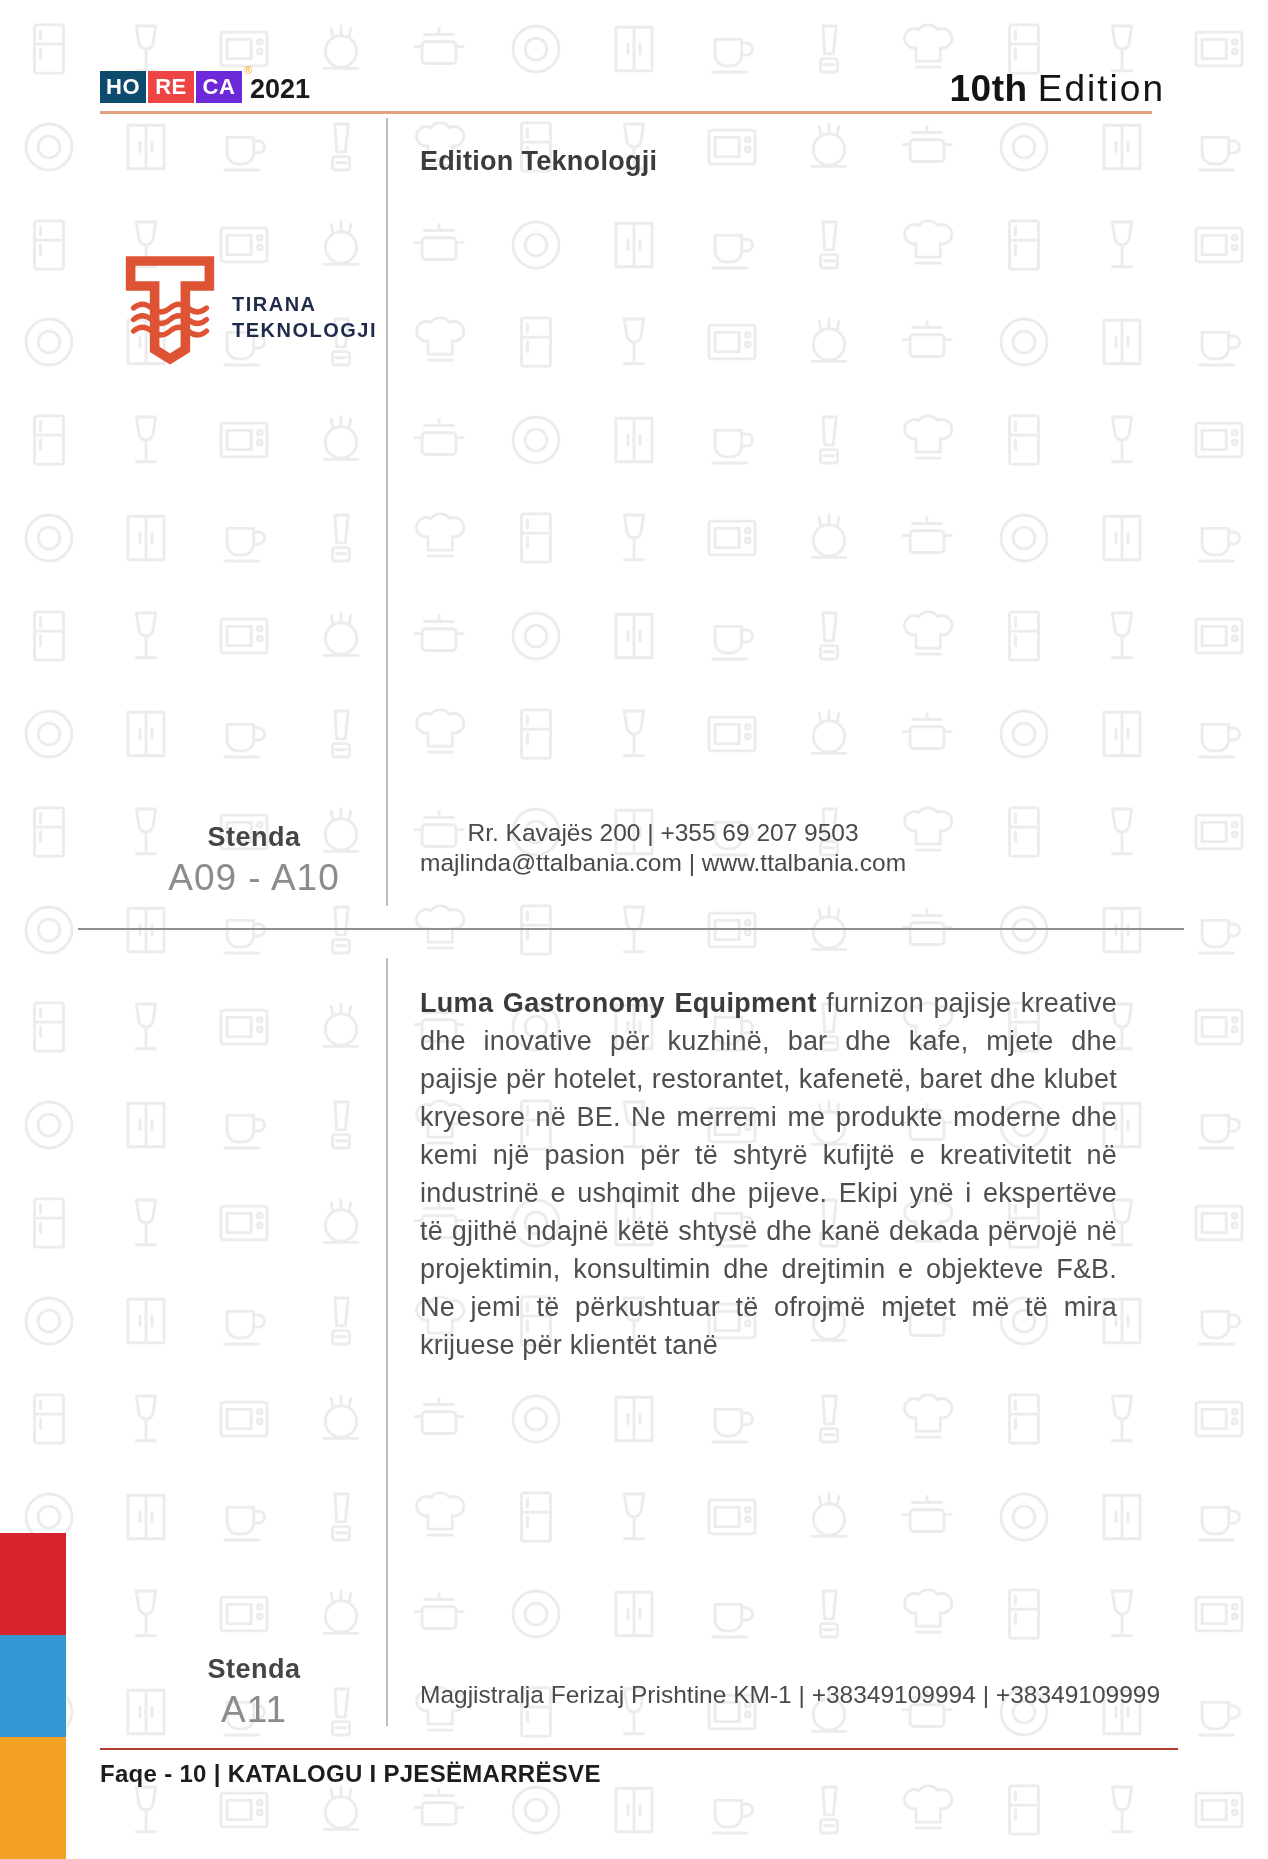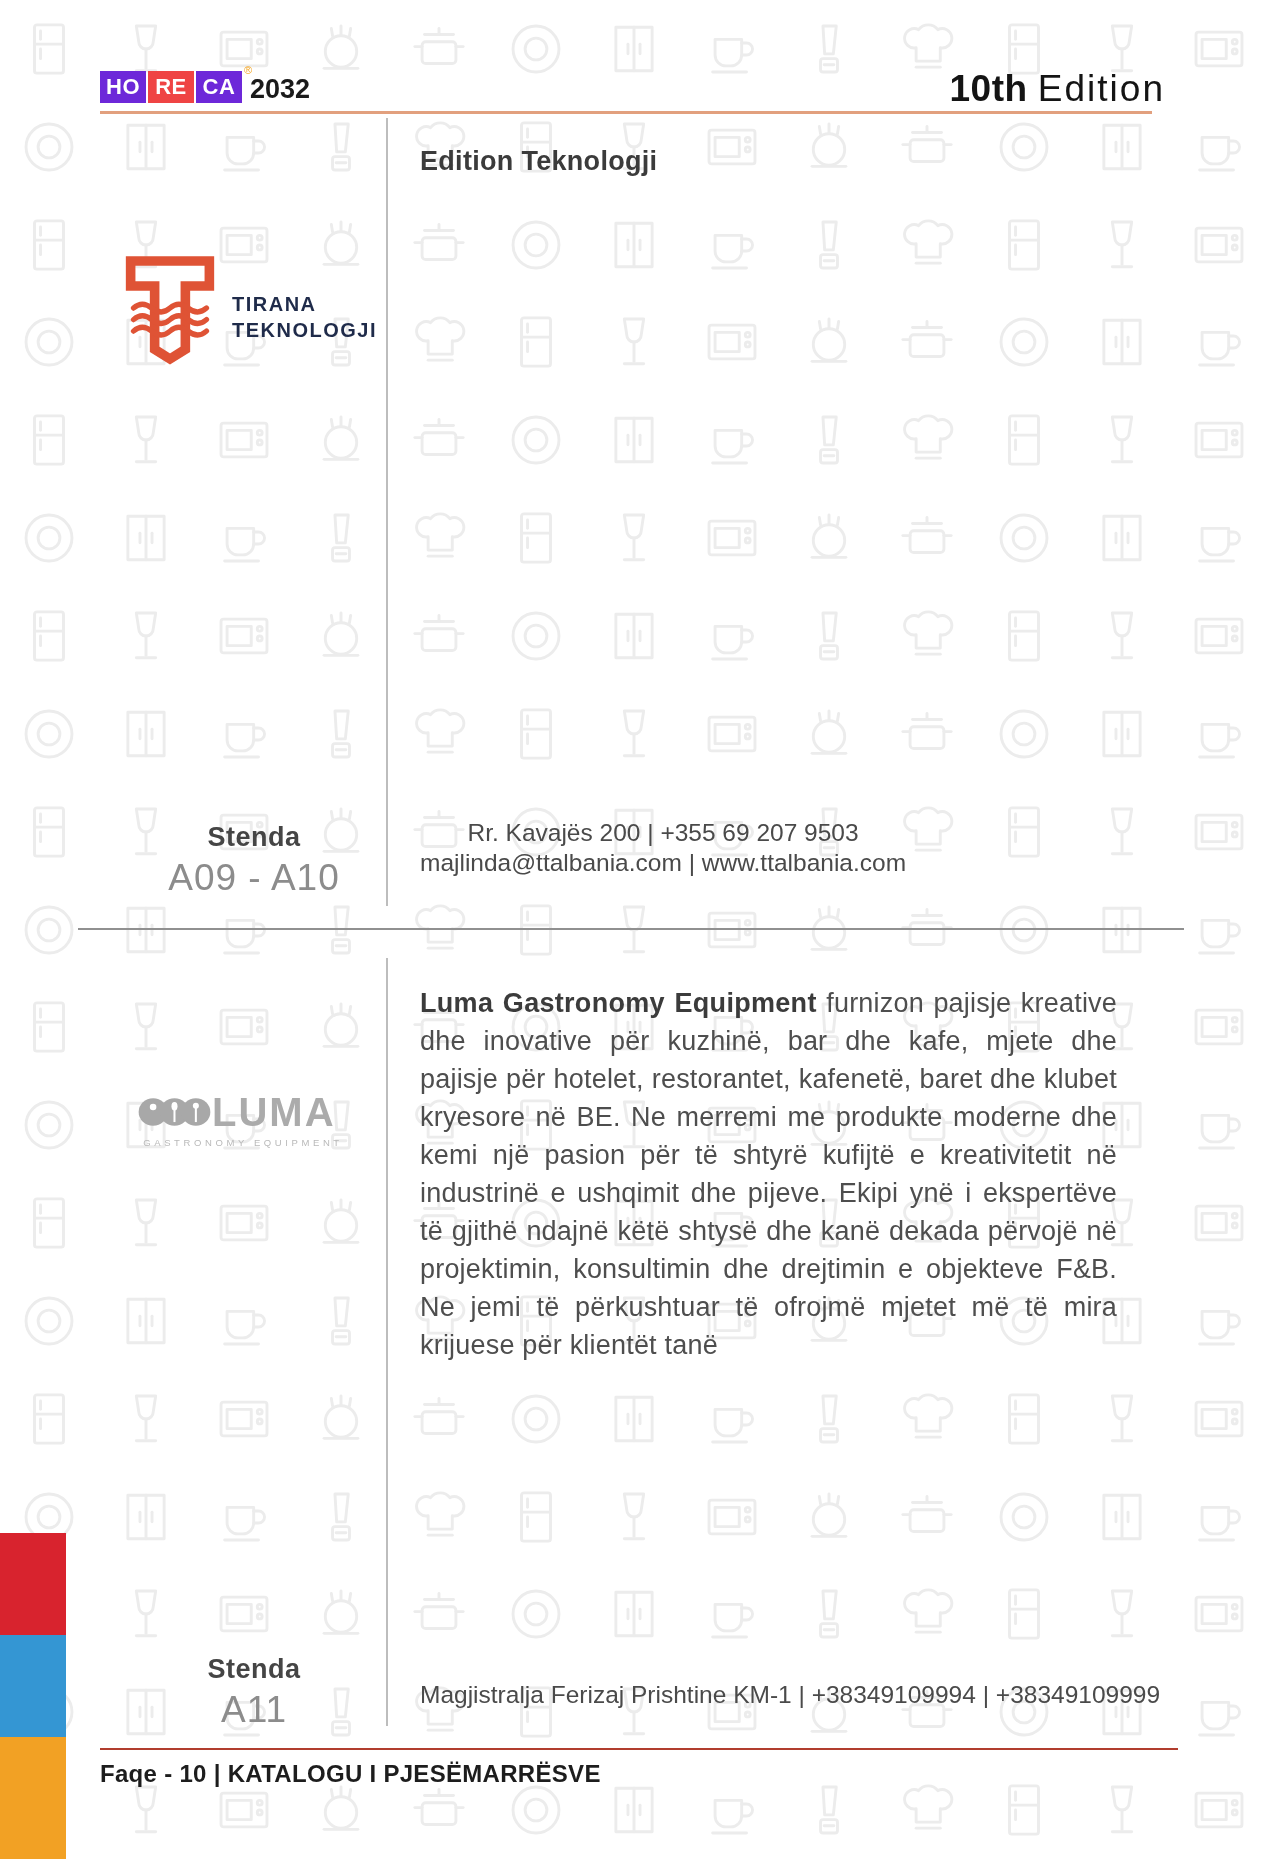--- a/index.html
+++ b/index.html
@@ -19,21 +19,21 @@
 
   .layer { position:absolute; inset:0; z-index:1; }
 
   
   .logo-row { left:100px; top:71px; display:flex; align-items:flex-end; }
   .logo-blocks { display:flex; gap:2px; position:relative; }
   .logo-block {
     width:46px; height:32px; display:flex; align-items:center; justify-content:center;
     color:#fff; font-weight:bold; font-size:22px; letter-spacing:0.5px;
   }
-  .blk-red { background:#6d28d9; }
+  .blk-red { background:#0c4a6e; }
   .blk-blue { background:#ef4444; }
   .blk-orange { background:#6d28d9; }
   .logo-reg { position:absolute; right:-10px; top:-7px; font-size:11px; color:#f4a522; }
   .logo-year { font-size:27px; font-weight:bold; color:#1a1a1a; margin-left:8px; line-height:1; }
 
   .edition { right:103px; top:68px; font-size:37px; color:#141414; white-space:nowrap; }
   .edition .ed-bold { font-weight:800; letter-spacing:0.5px; }
   .edition .ed-light { font-weight:300; letter-spacing:2px; }
 
   .header-rule { left:100px; top:111px; width:1052px; height:3px; background:#e2a07e; }
@@ -1439,21 +1439,21 @@
 
 <div class="layer">
 
   <div class="abs logo-row">
     <div class="logo-blocks">
       <span class="logo-block blk-red">HO</span>
       <span class="logo-block blk-blue">RE</span>
       <span class="logo-block blk-orange">CA</span>
       <span class="logo-reg">®</span>
     </div>
-    <span class="logo-year">2032</span>
+    <span class="logo-year">2021</span>
   </div>
 
   <div class="abs edition">
     <span class="ed-bold">10th</span>
     <span class="ed-light"> Edition</span>
   </div>
 
   <div class="abs header-rule"></div>
 
   <div class="abs vrule vrule-1"></div>
@@ -1486,40 +1486,20 @@
 
   <div class="abs contact contact-1">
     <div>Rr. Kavajës 200 | +355 69 207 9503</div>
     <div>majlinda@ttalbania.com | www.ttalbania.com</div>
   </div>
 
   <div class="abs section-rule"></div>
 
   <div class="abs vrule vrule-2"></div>
 
-  <div class="abs luma-logo">
-    <div class="luma-row">
-      <svg width="78" height="44" viewBox="0 0 62 34">
-        <ellipse cx="12" cy="17" rx="11.5" ry="11" fill="#a8a8a8"></ellipse>
-        <ellipse cx="29" cy="17" rx="11.5" ry="11" fill="#a8a8a8"></ellipse>
-        <ellipse cx="46" cy="17" rx="11.5" ry="11" fill="#a8a8a8"></ellipse>
-        <circle cx="12" cy="13" r="2.6" fill="#ffffff"></circle>
-        <g fill="#ffffff">
-          <ellipse cx="29" cy="12.5" rx="2.4" ry="3.4"></ellipse>
-          <rect x="28.2" y="14" width="1.6" height="11"></rect>
-        </g>
-        <g fill="#ffffff">
-          <circle cx="46" cy="12" r="2.4"></circle>
-          <rect x="45.2" y="13" width="1.6" height="12"></rect>
-        </g>
-      </svg>
-      <span class="luma-word">LUMA</span>
-    </div>
-    <div class="luma-tag">GASTRONOMY EQUIPMENT</div>
-  </div>
 
   <div class="abs desc-block desc-2">
     <span class="desc-title">Luma Gastronomy Equipment</span><span class="desc-text"> furnizon pajisje kreative dhe inovative për kuzhinë, bar dhe kafe, mjete dhe pajisje për hotelet, restorantet, kafenetë, baret dhe klubet kryesore në BE. Ne merremi me produkte moderne dhe kemi një pasion për të shtyrë kufijtë e kreativitetit në industrinë e ushqimit dhe pijeve. Ekipi ynë i ekspertëve të gjithë ndajnë këtë shtysë dhe kanë dekada përvojë në projektimin, konsultimin dhe drejtimin e objekteve F&amp;B. Ne jemi të përkushtuar të ofrojmë mjetet më të mira krijuese për klientët tanë</span>
   </div>
 
   <div class="abs stand stand-2">
     <div class="stand-label">Stenda</div>
     <div class="stand-number">A11</div>
   </div>
 

